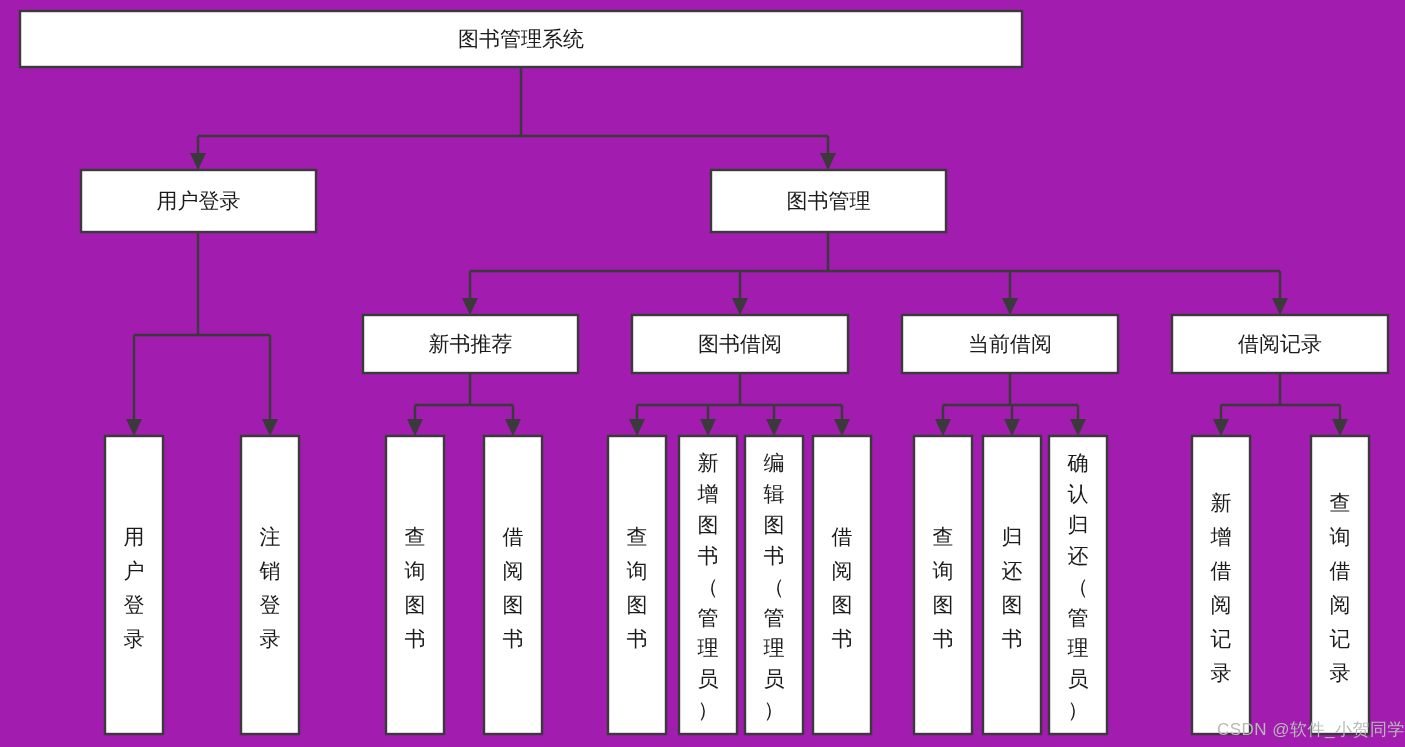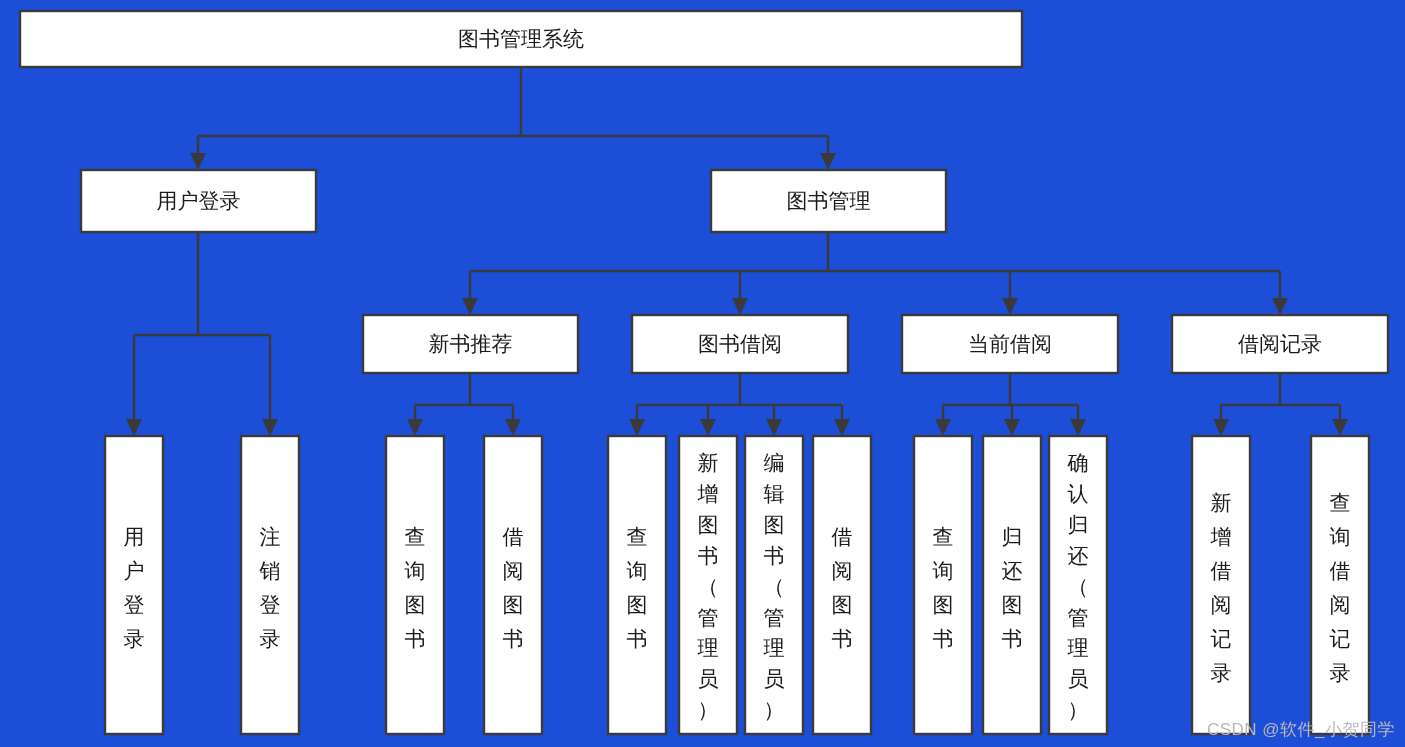--- a/index.html
+++ b/index.html
@@ -10,21 +10,21 @@
   body {
     width: 1405px;
     height: 747px;
     font-family: "Liberation Sans", "DejaVu Sans", sans-serif;
     overflow: hidden;
   }
   #diagram-root {
     position: relative;
     width: 1405px;
     height: 747px;
-    background: #1d4ed8;
+    background: #a21caf;
   }
   svg#tree-svg {
     position: absolute;
     left: 0;
     top: 0;
     width: 1405px;
     height: 747px;
     display: block;
   }
   .node-box {
@@ -50,21 +50,21 @@
     dominant-baseline: middle;
   }
   .node-label-vertical {
     fill: #1b1b1b;
     font-family: "Liberation Sans", "DejaVu Sans", sans-serif;
     font-size: 21px;
     text-anchor: middle;
   }
   .watermark {
     position: absolute;
-    right: 10px;
+    right: 0;
     bottom: 6px;
     font-family: "Liberation Sans", "DejaVu Sans", sans-serif;
     font-size: 17px;
     color: #b8b8b8;
     letter-spacing: 0.5px;
     white-space: nowrap;
     user-select: none;
   }
 </style>
 </head>

